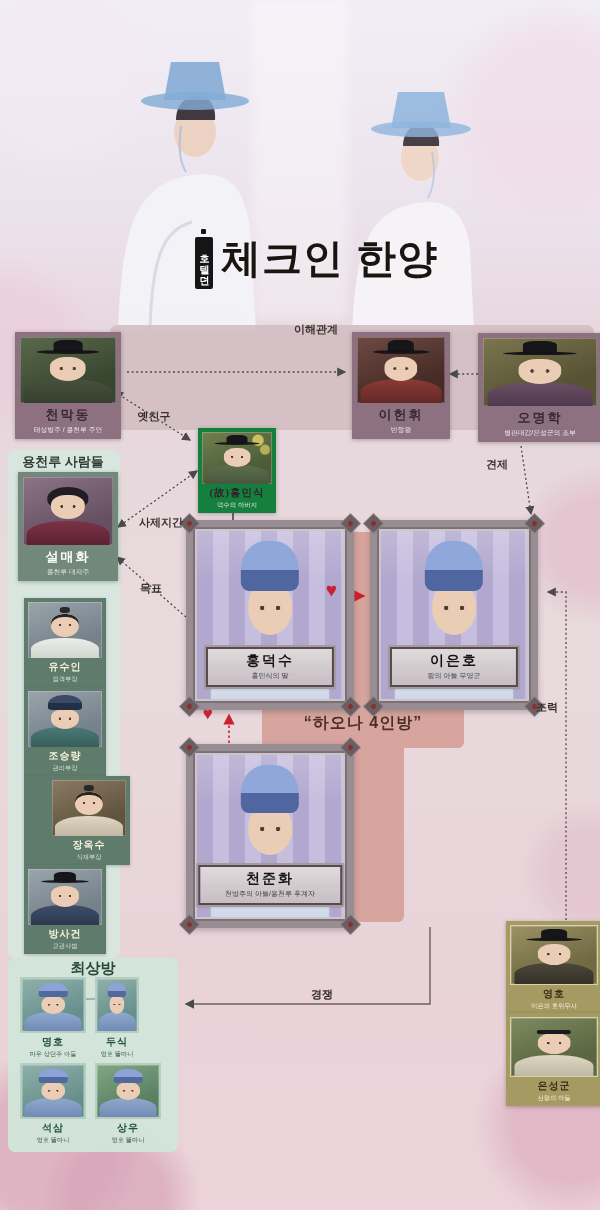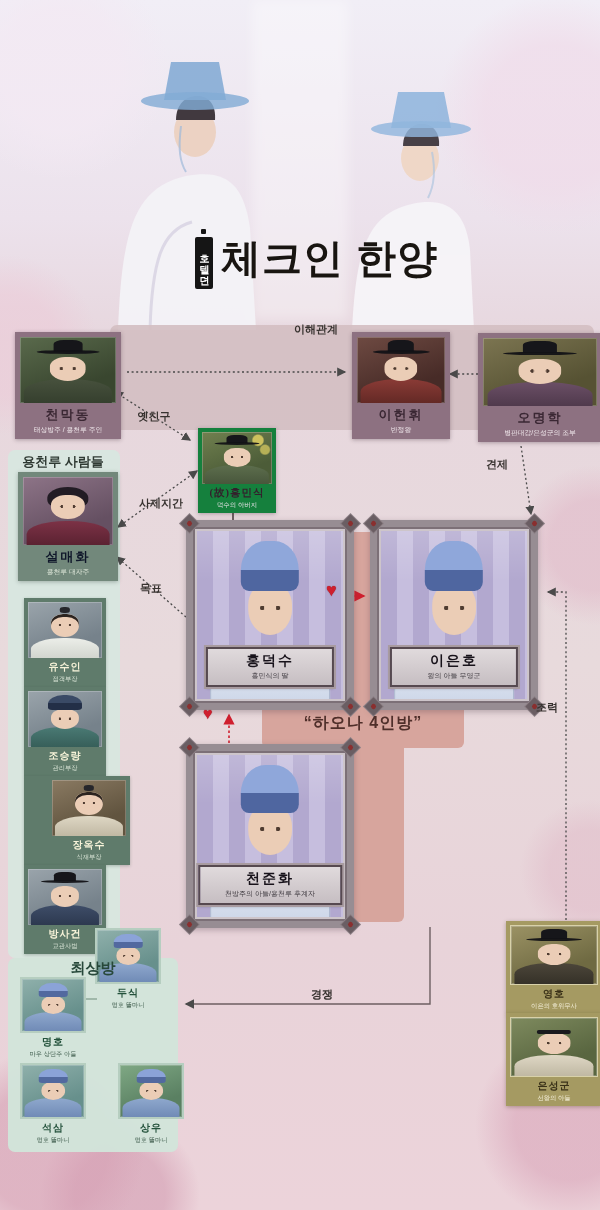--- a/index.html
+++ b/index.html
@@ -98,21 +98,21 @@
   .tname{font-family:"Liberation Serif",serif;font-weight:900;font-size:13px;color:#3a2733;letter-spacing:2px;}
   .trole{font-size:6.8px;color:#f1e9ed;margin-top:1px;white-space:nowrap;}
   .pcard{position:absolute;background:#15803d;padding:4px 4px 3px;text-align:center;z-index:3;
     box-shadow:0 1px 4px rgba(60,40,55,.35);}
   .pcard .ph{height:52px;margin-bottom:2px;}
   .pname{font-family:"Liberation Serif",serif;font-weight:900;font-size:10.5px;color:#33202c;letter-spacing:1px;}
   .prole{font-size:6.4px;color:#efe6ee;margin-top:1px;}
   .scard{position:absolute;background:#72887b;padding:5px 5px 4px;text-align:center;z-index:3;
     box-shadow:0 1px 4px rgba(50,70,60,.35);}
   .scard .ph{height:68px;margin-bottom:3px;}
-  .sname{font-family:Liberation Serif, serif;font-weight:900;font-size:13px;color:#0f172a;letter-spacing:2px;}
+  .sname{font-family:Liberation Serif, serif;font-weight:900;font-size:13px;color:#ffffff;letter-spacing:2px;}
   .srole{font-size:6.8px;color:#e1e9dc;margin-top:1px;}
   .wcard{position:absolute;background:#5f7b6b;padding:4px 4px 3px;text-align:center;z-index:3;
     box-shadow:0 1px 3px rgba(50,70,60,.3);}
   .wcard .ph{height:56px;margin-bottom:2px;}
   .wname{font-family:"Liberation Serif",serif;font-weight:900;font-size:10px;color:#f7f3d9;letter-spacing:1px;}
   .wrole{font-size:6.3px;color:#d8e3d5;margin-top:1px;}
   .mcard{position:absolute;text-align:center;z-index:3;}
   .mcard .ph{height:56px;border:2px solid #b6cec0;box-sizing:border-box;}
   .mname{font-family:"Liberation Serif",serif;font-weight:900;font-size:10px;color:#24523c;margin-top:2px;letter-spacing:1px;}
   .mrole{font-size:6.2px;color:#3c5a4a;margin-top:1px;}
@@ -217,21 +217,21 @@
       <path d="M85,999 L97,999" stroke="#8aa596"></path>
     </g>
     <g stroke="#cf1f2e" stroke-width="1.6" fill="none" stroke-dasharray="2.5 2.5">
       <path d="M302,596 L364,596" marker-start="url(#ahrs)" marker-end="url(#ahr)"></path>
       <path d="M229,743 L229,715" marker-end="url(#ahr)"></path>
     </g>
   </svg>
 
   <div class="rlabel" style="left:316px;top:322px;">이해관계</div>
   <div class="rlabel" style="left:154px;top:409px;">옛친구</div>
-  <div class="rlabel" style="left:161px;top:496px;">사제지간</div>
+  <div class="rlabel" style="left:161px;top:515px;">사제지간</div>
   <div class="rlabel" style="left:151px;top:581px;">목표</div>
   <div class="rlabel" style="left:497px;top:457px;">견제</div>
   <div class="rlabel" style="left:547px;top:700px;">조력</div>
   <div class="rlabel" style="left:322px;top:987px;">경쟁</div>
   <div class="heading h-yong">용천루 사람들</div>
   <div class="heading h-best">최상방</div>
   <div class="quad-label">“하오나 4인방”</div>
 
   <div class="tcard" style="left:352px;top:332px;width:88px;">
     <div class="ph bg-crimson m-gat">
@@ -369,39 +369,39 @@
 
   <div class="mcard" style="left:20px;top:977px;width:66px;">
     <div class="ph bg-teal m-cap">
       <div class="hd"></div>
       <div class="fc"></div>
       <div class="bd rb-blue"></div>
     </div>
     <div class="mname">명호</div>
     <div class="mrole">마우 상단주 아들</div>
   </div>
-  <div class="mcard" style="left:95px;top:928px;width:66px;">
+  <div class="mcard" style="left:95px;top:977px;width:44px;">
     <div class="ph bg-teal m-cap">
       <div class="hd"></div>
       <div class="fc"></div>
       <div class="bd rb-blue"></div>
     </div>
     <div class="mname">두식</div>
     <div class="mrole">명호 똘마니</div>
   </div>
   <div class="mcard" style="left:20px;top:1063px;width:66px;">
     <div class="ph bg-teal m-cap">
       <div class="hd"></div>
       <div class="fc"></div>
       <div class="bd rb-blue"></div>
     </div>
     <div class="mname">석삼</div>
     <div class="mrole">명호 똘마니</div>
   </div>
-  <div class="mcard" style="left:95px;top:1063px;width:66px;margin-left:23px;">
+  <div class="mcard" style="left:95px;top:1063px;width:66px;">
     <div class="ph bg-teal2 m-cap">
       <div class="hd"></div>
       <div class="fc"></div>
       <div class="bd rb-blue"></div>
     </div>
     <div class="mname">상우</div>
     <div class="mrole">명호 똘마니</div>
   </div>
 
   <div class="gcard" style="left:506px;top:921px;width:88px;">

